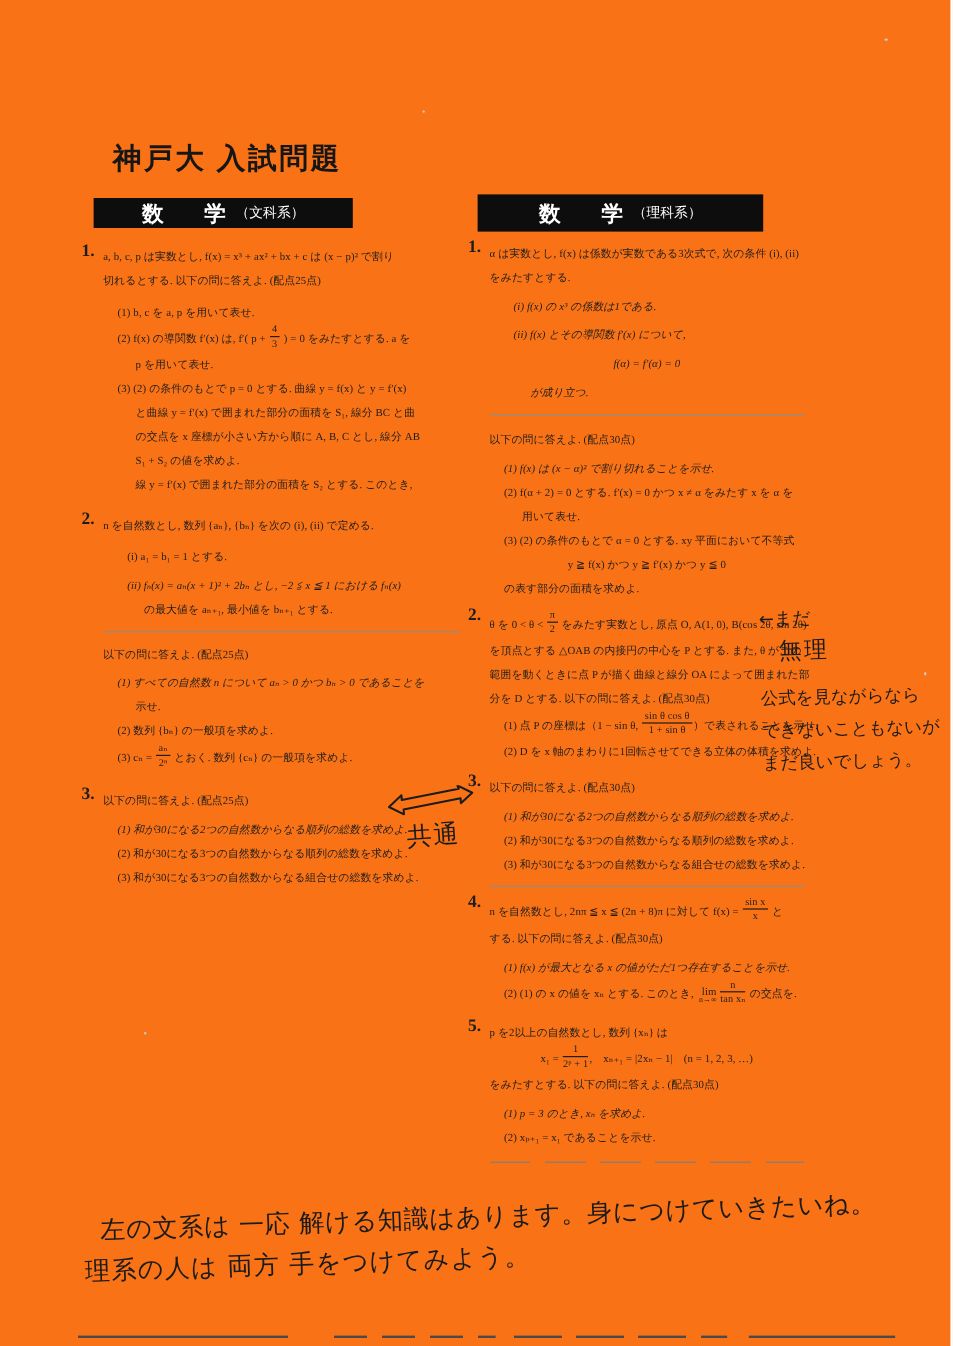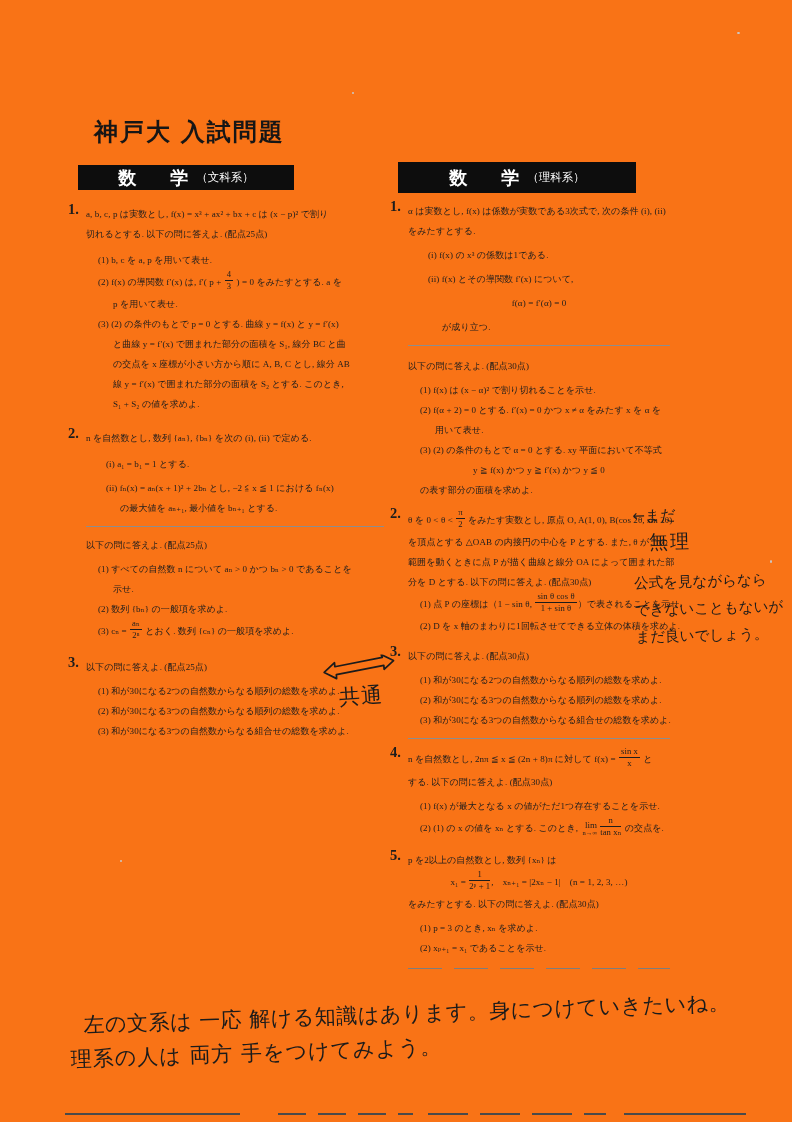--- a/index.html
+++ b/index.html
@@ -33,21 +33,21 @@
   .pnum {
     position:absolute; left:0; top:-3px;
     font-size:14.5px; font-weight:bold;
   }
   .ln { font-size:9px; line-height:20px; white-space:nowrap; letter-spacing:0.1px; }
   .ind1 { padding-left:12px; }
   .ind2 { padding-left:27px; }
   .indi { padding-left:20px; }
   .indi2{ padding-left:34px; }
   .center { text-align:center; white-space:nowrap; }
-  .mt4{margin-top:4px;} .mt6{margin-top:6px;} .mt8{margin-top:8px;} .mt10{margin-top:10px;} .mt14{margin-top:14px;}
+  .mt4{margin-top:4px;font-style:italic;} .mt6{margin-top:6px;} .mt8{margin-top:8px;} .mt10{margin-top:10px;} .mt14{margin-top:14px;}
 
   .frac { display:inline-block; vertical-align:-42%; text-align:center; line-height:1.05; font-size:8.6px; margin:0 1px; }
   .frac .num { display:block; padding:0 2px 1px; border-bottom:1px solid #1d1d1d; }
   .frac .den { display:block; padding-top:1px; }
   .lim { display:inline-block; text-align:right; vertical-align:-45%; line-height:1; margin:0 2px; }
   .lim-top { display:block; font-size:9px; }
   .lim-bot { display:block; font-size:6.5px; }
   .fl { line-height:24px; }
 
   .rule { height:1px; background:#8d8d8d; margin:8px 0 0 0; }
@@ -94,22 +94,22 @@
     <div class="problem mt14">
       <span class="pnum">1.</span>
       <div class="ln">a, b, c, p は実数とし, f(x) = x³ + ax² + bx + c は (x − p)² で割り</div>
       <div class="ln">切れるとする. 以下の問に答えよ. (配点25点)</div>
       <div class="ln ind1 mt6">(1) b, c を a, p を用いて表せ.</div>
       <div class="ln ind1 fl"><span>(2) f(x) の導関数 f′(x) は, f′( p + </span><span class="frac"><span class="num">4</span><span class="den">3</span></span><span> ) = 0 をみたすとする. a を</span></div>
       <div class="ln ind2">p を用いて表せ.</div>
       <div class="ln ind1">(3) (2) の条件のもとで p = 0 とする. 曲線 y = f(x) と y = f′(x)</div>
       <div class="ln ind2">と曲線 y = f′(x) で囲まれた部分の面積を S₁, 線分 BC と曲</div>
       <div class="ln ind2">の交点を x 座標が小さい方から順に A, B, C とし, 線分 AB</div>
+      <div class="ln ind2">S₁ + S₂ の値を求めよ.</div>
       <div class="ln ind2">線 y = f′(x) で囲まれた部分の面積を S₂ とする. このとき,</div>
-      <div class="ln ind2">S₁ + S₂ の値を求めよ.</div>
     </div>
 
     <div class="problem mt14">
       <span class="pnum">2.</span>
       <div class="ln">n を自然数とし, 数列 {aₙ}, {bₙ} を次の (i), (ii) で定める.</div>
       <div class="ln indi mt6">(i) a₁ = b₁ = 1 とする.</div>
       <div class="ln indi mt4">(ii) fₙ(x) = aₙ(x + 1)² + 2bₙ とし, −2 ≦ x ≦ 1 における fₙ(x)</div>
       <div class="ln indi2">の最大値を aₙ₊₁, 最小値を bₙ₊₁ とする.</div>
       <div class="rule"></div>
       <div class="ln mt8">以下の問に答えよ. (配点25点)</div>

